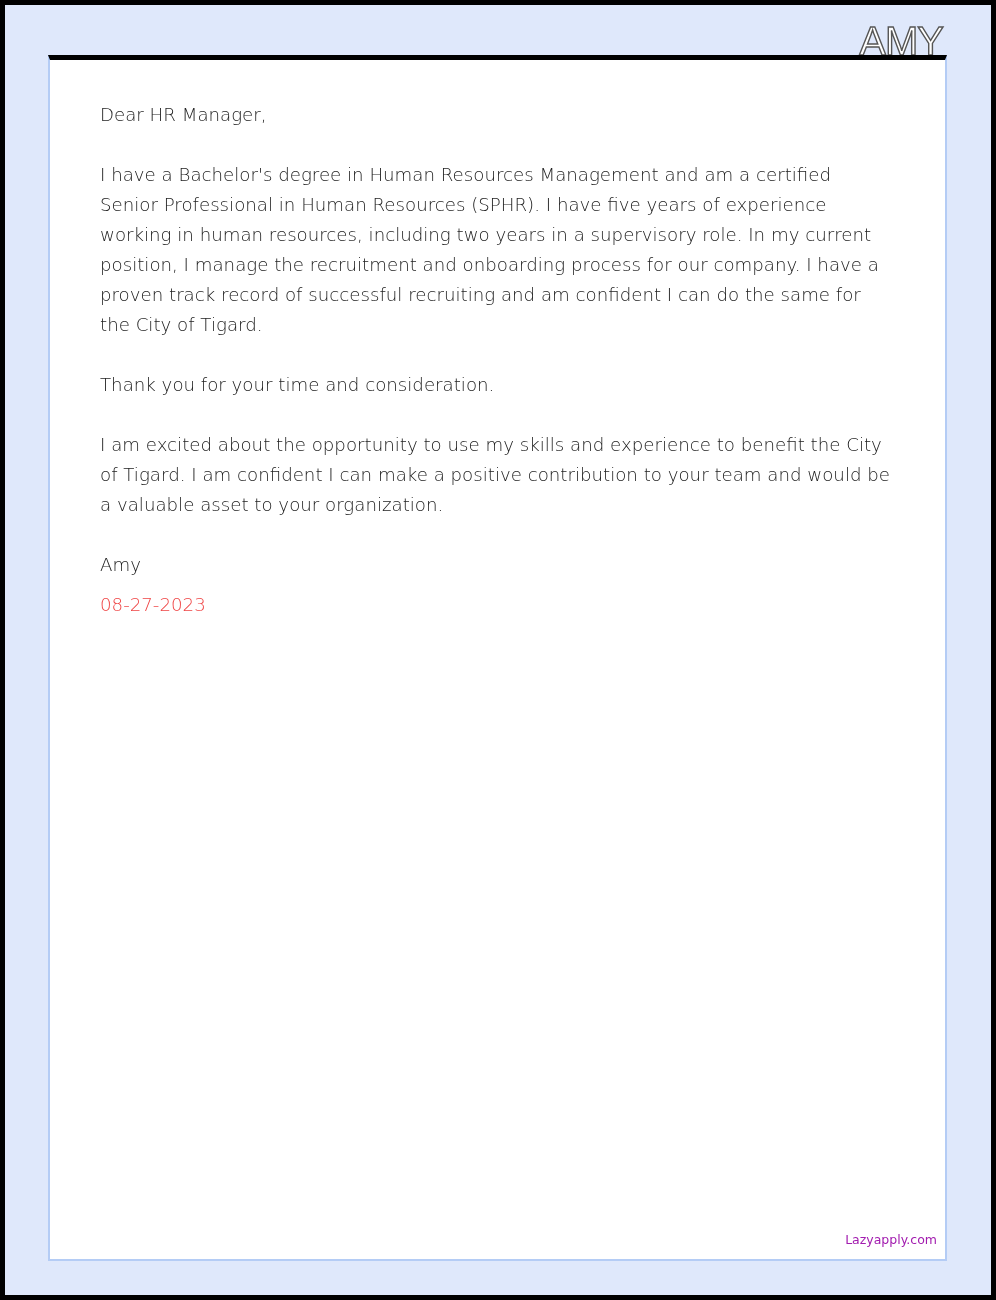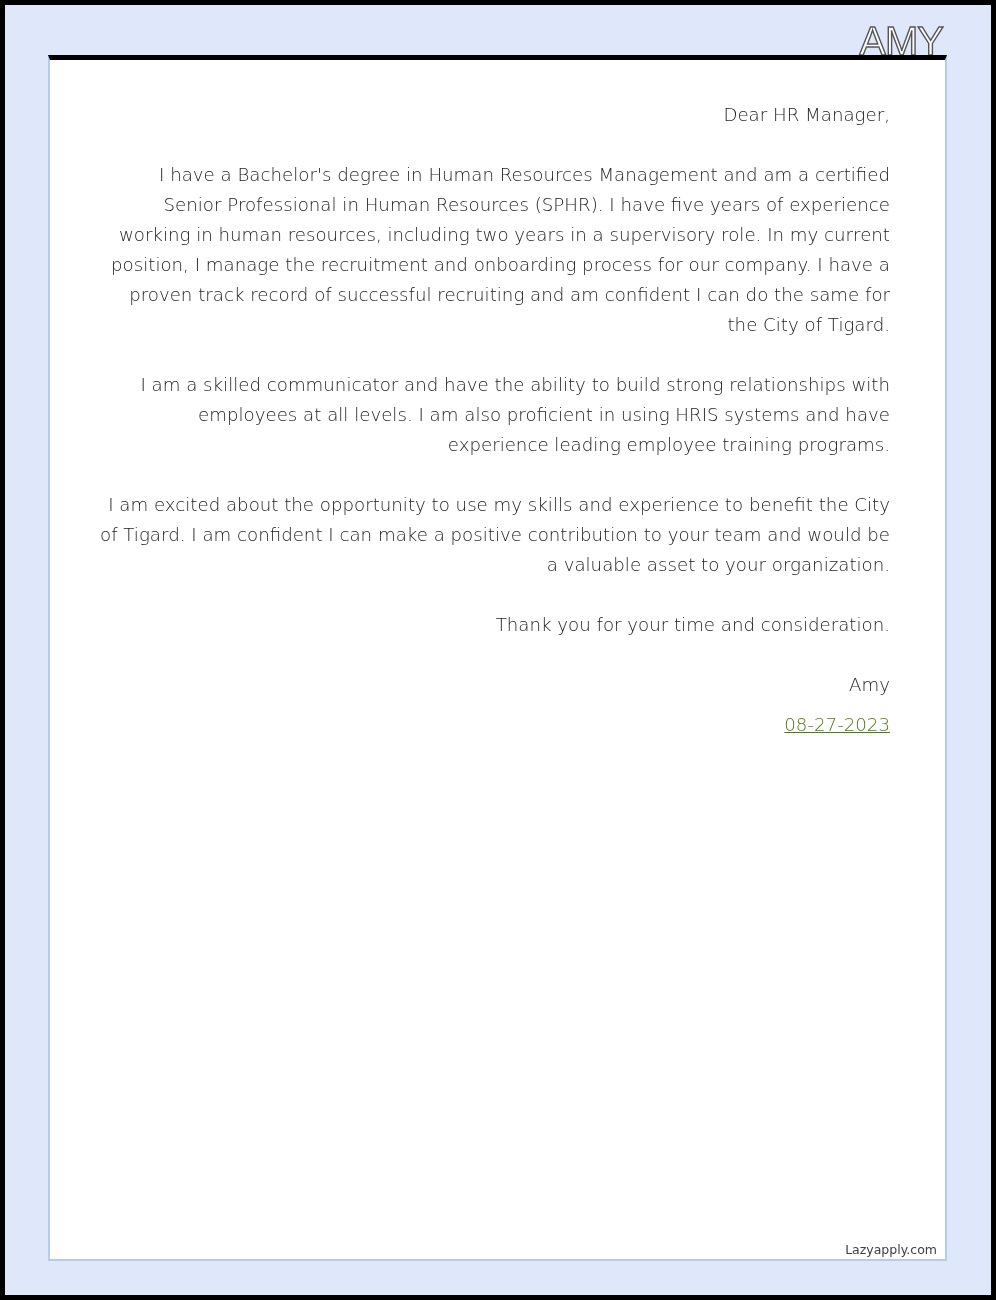--- a/index.html
+++ b/index.html
@@ -25,39 +25,37 @@
     background: #fff;
     border-top: 5px solid #000;
     border-left: 2px solid #b4ccf5;
     border-right: 2px solid #b4ccf5;
     border-bottom: 2px solid #b4ccf5;
   }
   .letter {
     position: absolute; left: 50px; top: 40px; width: 790px;
     font-size: 18.2px; line-height: 30px; color: #222;
     font-weight: 300;
-    text-align: right;
   }
   .letter p { margin: 0 0 30px 0; }
   .letter p.sig { margin-bottom: 10px; }
-  .date { color: #4d7c0f; text-decoration: underline; }
+  .date { color: #ef4444; }
   .footer {
-    position: absolute; right: 8px; bottom: 2px;
-    font-size: 12.5px; color: #404040;
+    position: absolute; right: 8px; bottom: 12px;
+    font-size: 12.5px; color: #a21caf;
   }
 </style>
 </head>
 <body>
 
 <div class="logo">AMY</div>
 
 <div class="card">
   <div class="letter">
     <p>Dear HR Manager,</p>
     <p>I have a Bachelor's degree in Human Resources Management and am a certified Senior Professional in Human Resources (SPHR). I have five years of experience working in human resources, including two years in a supervisory role. In my current position, I manage the recruitment and onboarding process for our company. I have a proven track record of successful recruiting and am confident I can do the same for the City of Tigard.</p>
-    <p>I am a skilled communicator and have the ability to build strong relationships with employees at all levels. I am also proficient in using HRIS systems and have experience leading employee training programs.</p>
+    <p>Thank you for your time and consideration.</p>
     <p>I am excited about the opportunity to use my skills and experience to benefit the City of Tigard. I am confident I can make a positive contribution to your team and would be a valuable asset to your organization.</p>
-    <p>Thank you for your time and consideration.</p>
     <p class="sig">Amy</p>
     <p class="date">08-27-2023</p>
   </div>
   <div class="footer">Lazyapply.com</div>
 </div>
 
 </body></html>

